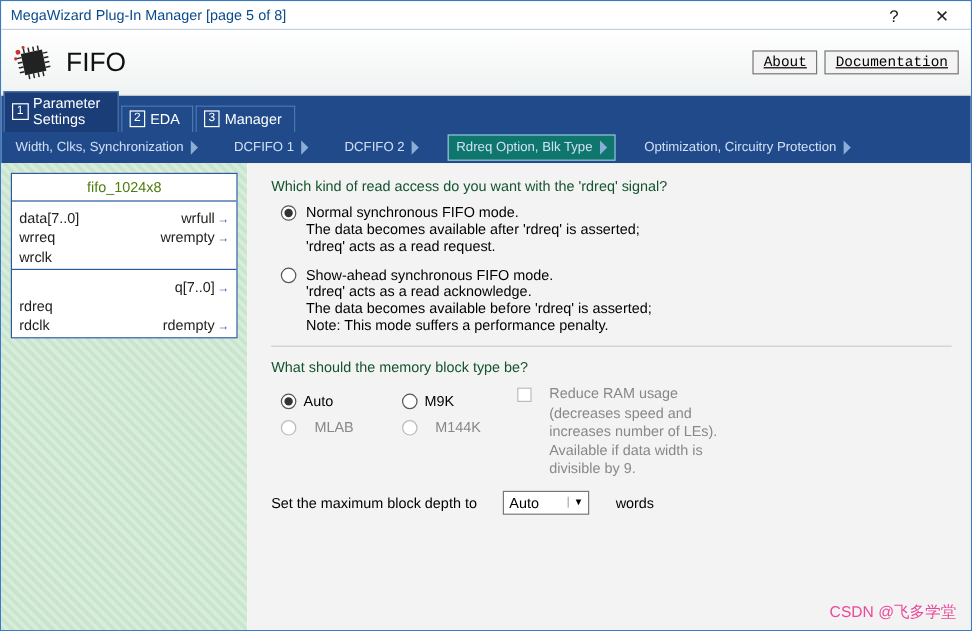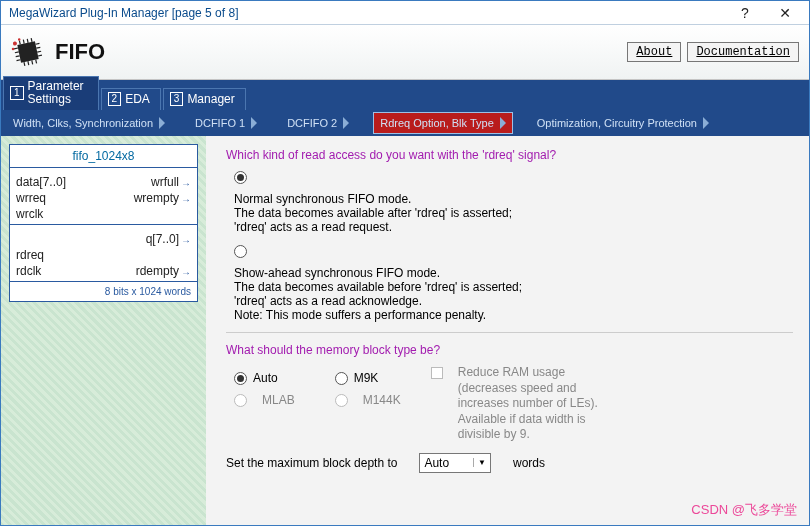--- a/index.html
+++ b/index.html
@@ -3,44 +3,44 @@
 <meta charset="utf-8">
 <style>
   * { box-sizing: border-box; font-family: "Segoe UI", Tahoma, sans-serif; font-size: 12px; }
   body { margin: 0; background: #fff; width: 810px; height: 526px; overflow: hidden; position: relative; border:1px solid #3a7abf; }
   .titlebar { height: 24px; background: #fff; border-bottom: 1px solid #c0d0e0; display: flex; align-items: center; padding: 0 4px 0 8px; }
   .titlebar .title { flex: 1; color: #0a4b8c; font-size: 12px; }
   .titlebar .wbtn { width: 40px; height: 24px; display:flex; align-items:center; justify-content:center; color:#222; font-size:14px; }
   .header { background: linear-gradient(#fff, #f0f3f3); height: 55px; display:flex; align-items:center; padding:0 10px; border-bottom:1px solid #c5c5c5; }
   .chip { width:34px; height:34px; margin-right:10px; display:flex; align-items:center; justify-content:center; }
   .chip svg { transform: rotate(-12deg); }
-  .bigtitle { font-size: 22px; font-weight: bold; color:#111; flex:1; }
+  .bigtitle { font-size: 22px; font-weight: normal; color:#111; flex:1; }
   .hbtns { display:flex; gap:6px; }
   .hbtn { border:1px solid #777; padding:2px 8px; background:#f4f4f4; text-decoration:underline; cursor:default;font-family:Liberation Mono, monospace; }
   .tabs { background:#214a8a; height:30px; display:flex; align-items:flex-end; }
   .tab { color:#fff; padding:3px 10px 4px 6px; margin-left:2px; border:1px solid #4b76b0; border-bottom:none; display:flex; gap:4px; align-items:center; }
   .tab .num { border:1px solid #fff; padding:0 3px; font-size:10px; line-height:12px; }
   .tab.active { background:#1a3d78; }
   .subtabs { background:#214a8a; height:26px; display:flex; align-items:center; padding-left:6px; gap:18px; }
   .chev { color:#cfe0f5; padding:4px 6px; font-size:11px; cursor:default; display:flex; align-items:center; }
-  .chev.sel { border:1px solid #9cc0e6; background:#b91c1c; }
+  .chev.sel { border:1px solid #9cc0e6; background:#0f766e; }
   .chev::after { content:""; margin-left:6px; border-left:6px solid #8baed6; border-top:6px solid transparent; border-bottom:6px solid transparent; }
   .body { display:flex; height: calc(526px - 24px - 55px - 30px - 26px - 1px); }
   .left { width:205px; background: repeating-linear-gradient(45deg,#c9e4cf,#c9e4cf 3px,#d7ecd9 3px,#d7ecd9 6px); padding:8px; }
   .block { background:#fff; border:1px solid #2a5aa0; }
-  .block .bname { text-align:center; color:#0369a1; padding:4px 0; border-bottom:1px solid #2a5aa0; font-size:12px; }
+  .block .bname { text-align:center; color:#4d7c0f; padding:4px 0; border-bottom:1px solid #2a5aa0; font-size:12px; }
   .ports { padding:6px 6px 2px 6px; }
   .prow { display:flex; justify-content:space-between; font-size:11px; color:#222; padding:1px 0; }
   .prow span { white-space:nowrap; }
   .arrow::after { content:"→"; color:#2a5aa0; font-size:10px; margin-left:2px; }
   .ports.sec { border-top:1px solid #2a5aa0; }
   .bfoot { text-align:right; color:#2a5aa0; font-size:10px; padding:4px 6px; border-top:1px solid #2a5aa0; }
   .right { flex:1; background:#f3f3f3; padding:12px 16px 12px 20px; overflow:auto; }
-  .section-title { color:#a21caf; margin-bottom:8px; }
-  .radio-row { display:flex; align-items:flex-start; gap:8px; margin:6px 0 10px 8px;flex-direction:column; }
+  .section-title { color:#14532d; margin-bottom:8px; }
+  .radio-row { display:flex; align-items:flex-start; gap:8px; margin:6px 0 10px 8px; }
   .radio-dot { width:13px; height:13px; border:1px solid #555; border-radius:50%; margin-top:1px; flex:0 0 13px; display:flex; align-items:center; justify-content:center; background:#fff;}
   .radio-dot.sel::after { content:""; width:7px; height:7px; background:#333; border-radius:50%; }
   hr.sep { border:none; border-top:1px solid #ccc; margin:10px 0; }
   .mgroup { display:flex; gap:40px; margin:6px 0 8px 8px; }
   .mcol { display:flex; flex-direction:column; gap:8px; }
   .mrow { display:flex; align-items:center; gap:6px; }
   .cbox { width:12px; height:12px; border:1px solid #888; background:#fff; }
   .grey { color:#888;gap:15px; }
   .depthrow { display:flex; align-items:center; gap:22px; margin:10px 0 0 0; }
   .combo { border:1px solid #777; background:#fff; height:20px; display:flex; align-items:center; padding:0 4px; gap:24px; }
@@ -139,42 +139,41 @@
           </div>
         <div class="prow">
             <span>rdreq</span>
             <span></span>
           </div>
         <div class="prow">
             <span>rdclk</span>
             <span class="arrow">rdempty</span>
           </div>
       </div>
-      <div class="bfoot">8 bits x 1024 words</div>
     </div>
   </div>
 
   <div class="right">
     <div class="section-title">Which kind of read access do you want with the 'rdreq' signal?</div>
 
     <div class="radio-row">
       <div class="radio-dot sel"></div>
       <div class="opttext">
         <div>Normal synchronous FIFO mode.</div>
         <div>The data becomes available after 'rdreq' is asserted;</div>
         <div>'rdreq' acts as a read request.</div>
       </div>
     </div>
 
     <div class="radio-row">
       <div class="radio-dot"></div>
       <div class="opttext">
         <div>Show-ahead synchronous FIFO mode.</div>
+        <div>'rdreq' acts as a read acknowledge.</div>
         <div>The data becomes available before 'rdreq' is asserted;</div>
-        <div>'rdreq' acts as a read acknowledge.</div>
         <div>Note: This mode suffers a performance penalty.</div>
       </div>
     </div>
 
     <hr class="sep">
 
     <div class="section-title">What should the memory block type be?</div>
 
     <div style="display:flex; gap:30px; align-items:flex-start;">
       <div class="mgroup">

